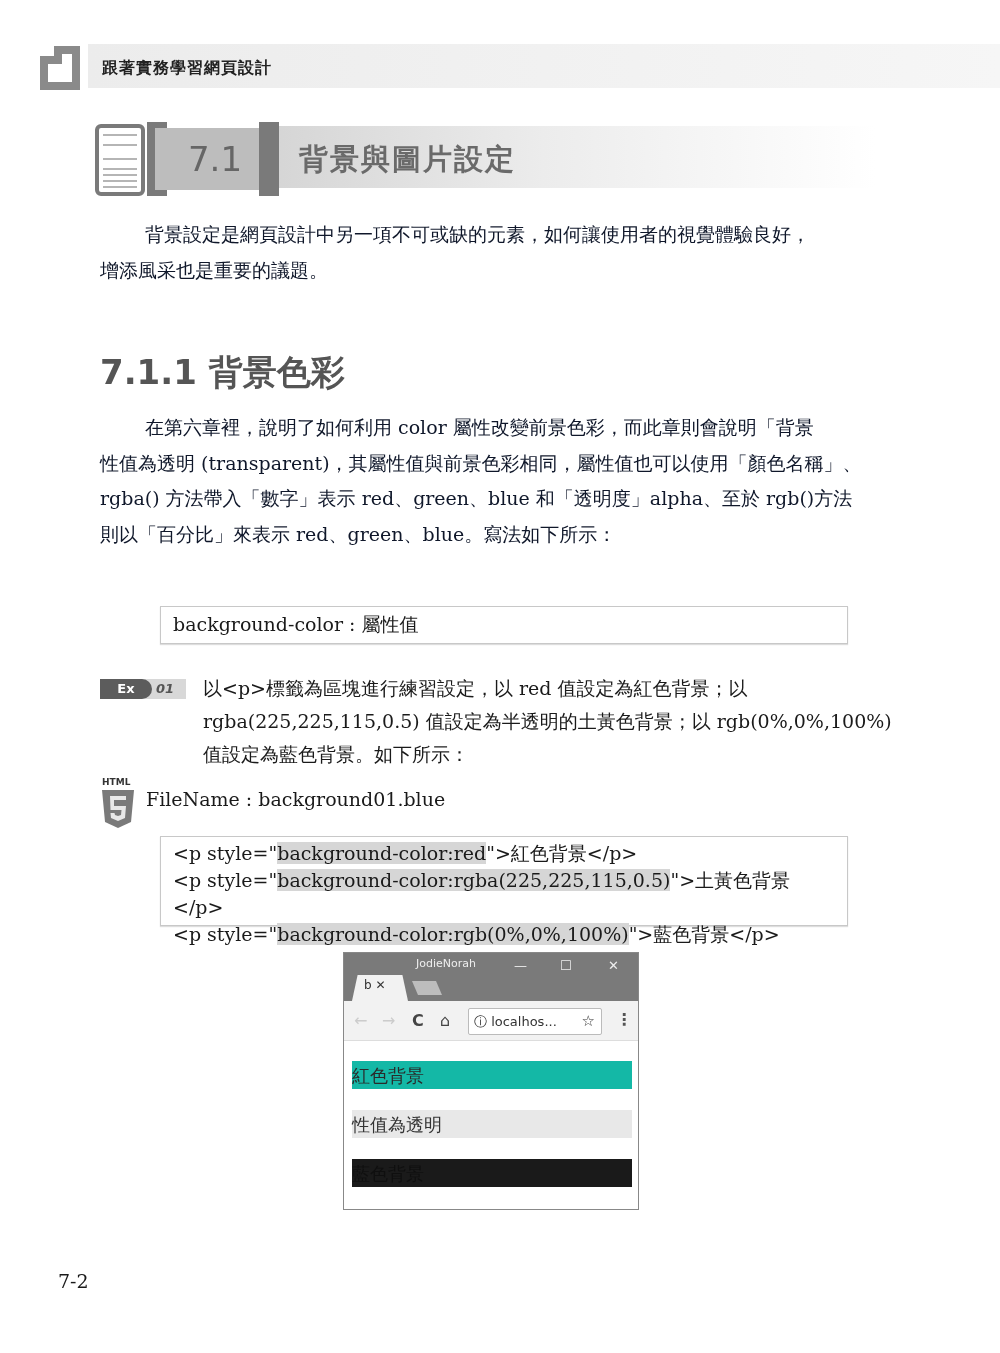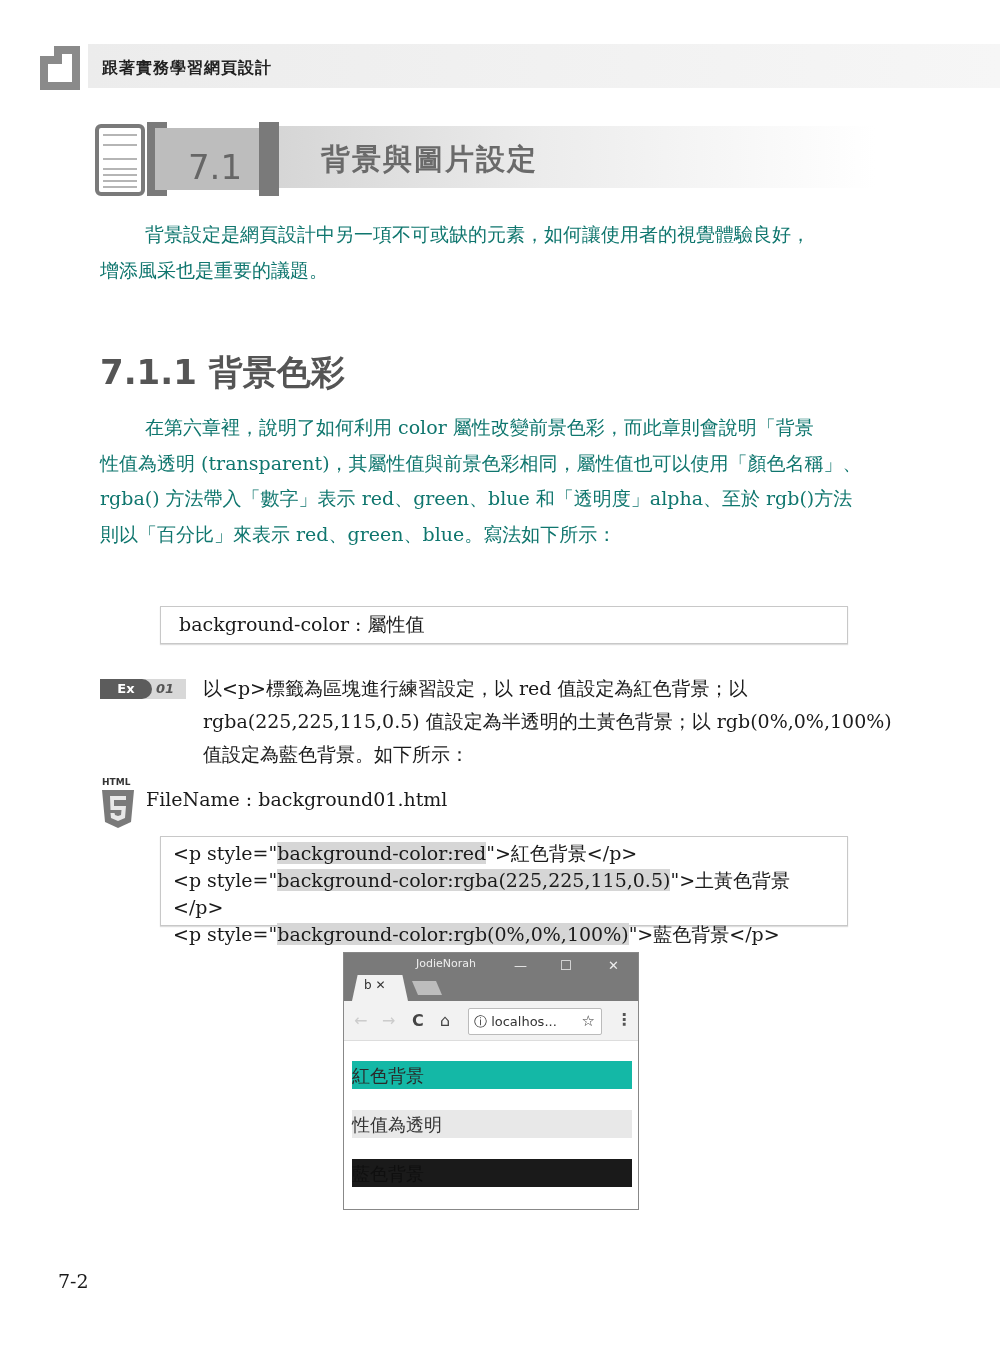--- a/index.html
+++ b/index.html
@@ -16,33 +16,33 @@
 
   
   .section-head { position: absolute; left: 95px; top: 120px; width: 780px; height: 78px; }
   .section-head .fade { position: absolute; left: 175px; top: 6px; width: 605px; height: 62px;
     background: linear-gradient(90deg, #d5d5d5 0%, #ececec 45%, #ffffff 100%); }
   .section-head .tablet { position: absolute; left: 0; top: 4px; width: 50px; height: 72px;
     border: 4px solid #7a7a7a; border-radius: 6px; background: #fff; }
   .section-head .tablet i { position: absolute; left: 4px; right: 4px; height: 2px; background: #b5b5b5; }
   .section-head .bracket { position: absolute; top: 2px; width: 20px; height: 74px; background: #7a7a7a; }
   .section-head .num-box { position: absolute; left: 60px; top: 8px; width: 120px; height: 62px; background: #bdbdbd; }
-  .section-head .num { position: absolute; left: 60px; top: 16px; width: 120px; height: 62px;
+  .section-head .num { position: absolute; left: 60px; top: 8px; width: 120px; height: 62px;
     font-family: "DejaVu Sans", sans-serif; font-size: 34px; color: #666; text-align: center; line-height: 62px; }
   .section-head .title { position: absolute; left: 204px; top: 20px; font-family: "DejaVu Sans", sans-serif;
-    font-weight: bold; font-size: 29px; color: #6a6a6a; letter-spacing: 2px; margin-left: 22px; }
+    font-weight: bold; font-size: 29px; color: #6a6a6a; letter-spacing: 2px; }
 
-  .para { position: absolute; left: 100px; width: 790px; font-size: 19px; line-height: 35.5px; color: #0f766e; }
+  .para { position: absolute; left: 100px; width: 790px; font-size: 19px; line-height: 35.5px; color: #0f172a; }
   .para .indent { display: inline-block; width: 45px; }
 
   .sub-head { position: absolute; left: 100px; top: 350px; font-family: "DejaVu Sans", sans-serif;
     font-weight: bold; font-size: 34px; color: #555; }
 
   .syntax-box { position: absolute; left: 160px; top: 606px; width: 688px; height: 38px;
-    border: 1px solid #c8c8c8; box-shadow: 0 1px 1px #ddd; font-size: 19px; padding: 5px 18px; }
+    border: 1px solid #c8c8c8; box-shadow: 0 1px 1px #ddd; font-size: 19px; padding: 5px 12px; }
 
   .ex-badge { position: absolute; left: 100px; top: 679px; width: 86px; height: 20px; background: #d8d8d8; }
   .ex-badge .ex { position: absolute; left: 0; top: 0; width: 52px; height: 20px; background: #5c5c5c;
     border-radius: 0 10px 10px 0; color: #fff; font-family: "DejaVu Sans", sans-serif; font-weight: bold;
     font-size: 13px; text-align: center; line-height: 20px; }
   .ex-badge .num { position: absolute; left: 56px; top: 0; font-family: "DejaVu Sans", sans-serif;
     font-weight: bold; font-size: 13px; color: #555; line-height: 20px; font-style: italic; }
   .ex-text { position: absolute; left: 203px; top: 672px; width: 690px; font-size: 19px; line-height: 33px; }
 
   .html5-icon { position: absolute; left: 100px; top: 776px; width: 36px; height: 54px; }
@@ -126,21 +126,21 @@
   <div>以&lt;p&gt;標籤為區塊進行練習設定，以 red 值設定為紅色背景；以</div>
   <div>rgba(225,225,115,0.5) 值設定為半透明的土黃色背景；以 rgb(0%,0%,100%)</div>
   <div>值設定為藍色背景。如下所示：</div>
 </div>
 
 <svg class="html5-icon" viewBox="0 0 36 54">
   <text x="2" y="9" font-family="DejaVu Sans, sans-serif" font-weight="bold" font-size="9" fill="#333">HTML</text>
   <path d="M2 14 H34 L31 46 L18 52 L5 46 Z" fill="#7a7a7a"></path>
   <path d="M10 20 H26 V24 H14 V30 H26 L25 42 L18 45 L11 42 L10.5 37 H14.5 L15 39 L18 40 L21 39 L21.5 34 H10.5 Z" fill="#e8e8e8"></path>
 </svg>
-<div class="filename">FileName : background01.html</div>
+<div class="filename">FileName : background01.blue</div>
 
 <div class="code-box">
   <div><span>&lt;p style="</span><span class="hl">background-color:red</span><span>"&gt;紅色背景&lt;/p&gt;</span></div>
   <div><span>&lt;p style="</span><span class="hl">background-color:rgba(225,225,115,0.5)</span><span>"&gt;土黃色背景&lt;/p&gt;</span></div>
   <div><span>&lt;p style="</span><span class="hl">background-color:rgb(0%,0%,100%)</span><span>"&gt;藍色背景&lt;/p&gt;</span></div>
 </div>
 
 <div class="browser">
   <div class="titlebar"></div>
   <div class="win-title">JodieNorah</div>

